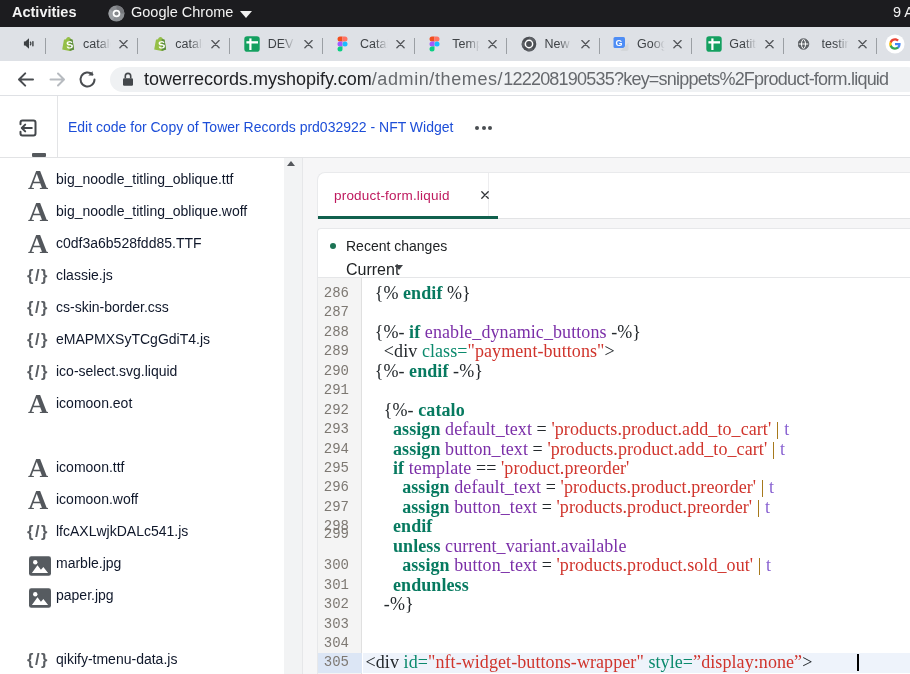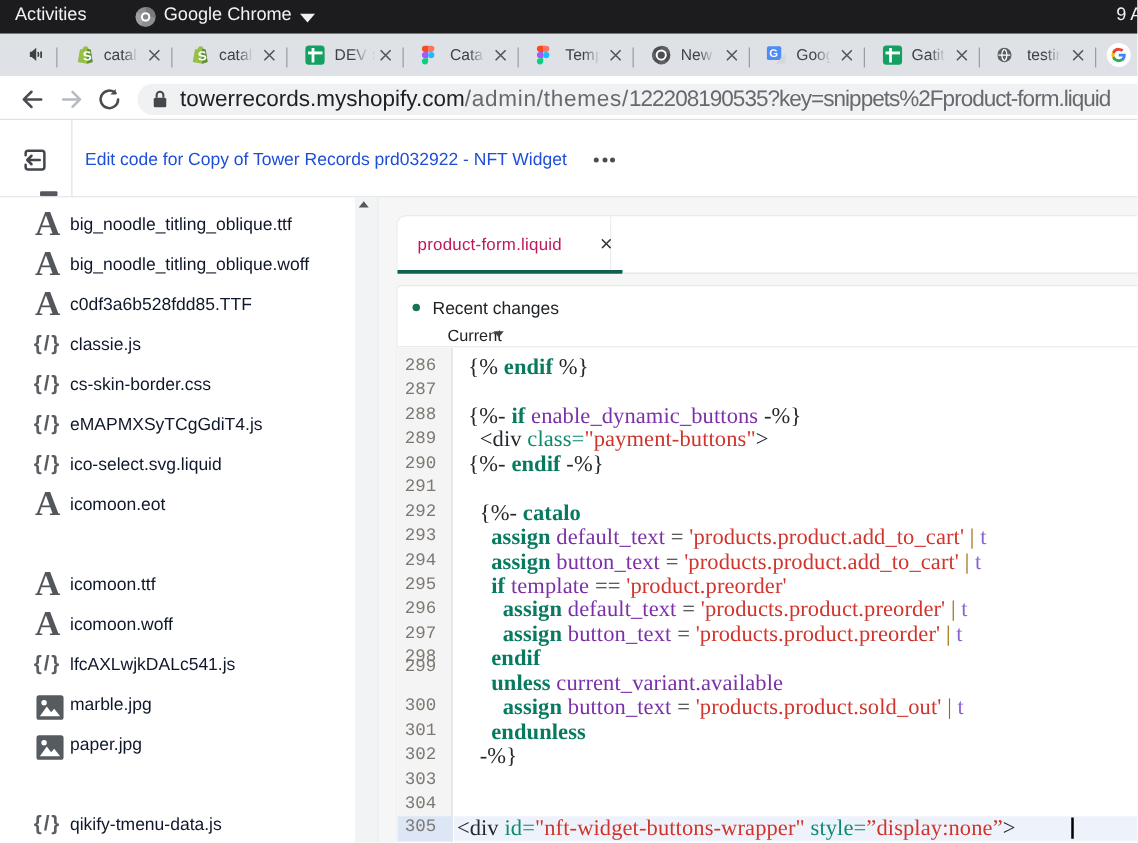--- a/index.html
+++ b/index.html
@@ -1,21 +1,21 @@
 <!DOCTYPE html>
 <html><head>
 <meta charset="utf-8">
 <style>
   * { margin:0; padding:0; box-sizing:border-box; }
   html,body { width:910px; height:674px; overflow:hidden; background:#fafafa;
     font-family:"Liberation Sans", sans-serif; }
   .abs { position:absolute; }
   #stage { position:relative; width:910px; height:674px; }
   #topbar { left:0; top:0; width:910px; height:27px; background:#1c1c1f; color:#f3f3f3; }
-  #topbar .act { left:12px; top:4px; font-size:14.5px; position:absolute; }
+  #topbar .act { left:12px; top:4px; font-size:14.5px; position:absolute;font-weight:bold; }
   #topbar .gc  { left:131px; top:4px; font-size:14.5px; position:absolute; }
   #topbar .clock { left:893px; top:4px; font-size:14.5px; position:absolute; white-space:nowrap; }
   #gc-caret { left:240px; top:11px; width:0; height:0; position:absolute;
     border-left:6px solid transparent; border-right:6px solid transparent; border-top:7px solid #f0f0f0; }
   #tabstrip { left:0; top:27px; width:910px; height:34px; background:#dee1e6; }
   .tabsep { position:absolute; top:38px; width:1px; height:16px; background:#9b9fa4; }
   .tabtxt { position:absolute; top:36.5px; font-size:12.5px; color:#3f4347; white-space:nowrap; width:31px; overflow:hidden; }
   .tabfade { position:absolute; top:36px; width:17px; height:17px;
      background:linear-gradient(to right, rgba(222,225,230,0), #dee1e6 75%); }
   .tabx { position:absolute; top:37px; }
@@ -46,21 +46,21 @@
   #edittabs { left:317px; top:172px; width:593px; height:47px; background:#fff;
      border:1px solid #e9eaec; border-right:none; border-bottom:none; border-radius:8px 0 0 0; }
   #greenline { left:318px; top:216px; width:180px; height:3px; background:#10604d; }
   #tabbot { left:498px; top:218px; width:412px; height:1px; background:#e2e3e5; }
   #etabsep { left:488px; top:173px; width:1px; height:45px; background:#ededef; }
   #etabname { left:334px; top:188px; font-size:13.5px; color:#be185d; position:absolute; letter-spacing:0.2px; }
   #card { left:317px; top:228px; width:593px; height:446px; background:#fff;
      border:1px solid #e7e8ea; border-right:none; border-bottom:none; border-radius:4px 0 0 0; }
   #rcdot { left:330px; top:242.5px; width:6px; height:6px; border-radius:3px; background:#1b7354; }
   #rctitle { left:346px; top:238px; font-size:14px; color:#202325; position:absolute; }
-  #rccur { left:346px; top:260.5px; font-size:13px; color:#202325; position:absolute;margin-left:12px; }
+  #rccur { left:346px; top:260.5px; font-size:16px; color:#202325; position:absolute; }
   #rccaret { left:395px; top:265px; width:0; height:0; position:absolute;
     border-left:4.5px solid transparent; border-right:4.5px solid transparent; border-top:5px solid #3f4246; }
   #rcline { left:318px; top:277px; width:592px; height:1px; background:#e5e6e8; }
   #code { left:318px; top:278px; width:592px; height:396px; background:#fff; overflow:hidden; }
   #gutter { position:absolute; left:0; top:0; width:44px; height:396px; background:#f4f4f4; border-right:1px solid #e0e0e0; }
   .cl { position:absolute; left:0; width:592px; height:19.45px; font-family:Liberation Serif, serif; font-size:18px; line-height:19.45px; letter-spacing:0.08px; white-space:pre; color:#24292d; }
   .ln { position:absolute; left:0; width:31px; text-align:right; height:19.45px;
         font-family:"Liberation Mono", monospace; font-size:14px; line-height:19.45px; color:#7d7872; }
   .codetext { position:absolute; left:47.5px; }
   .k { color:#077a60; font-weight:bold; }

